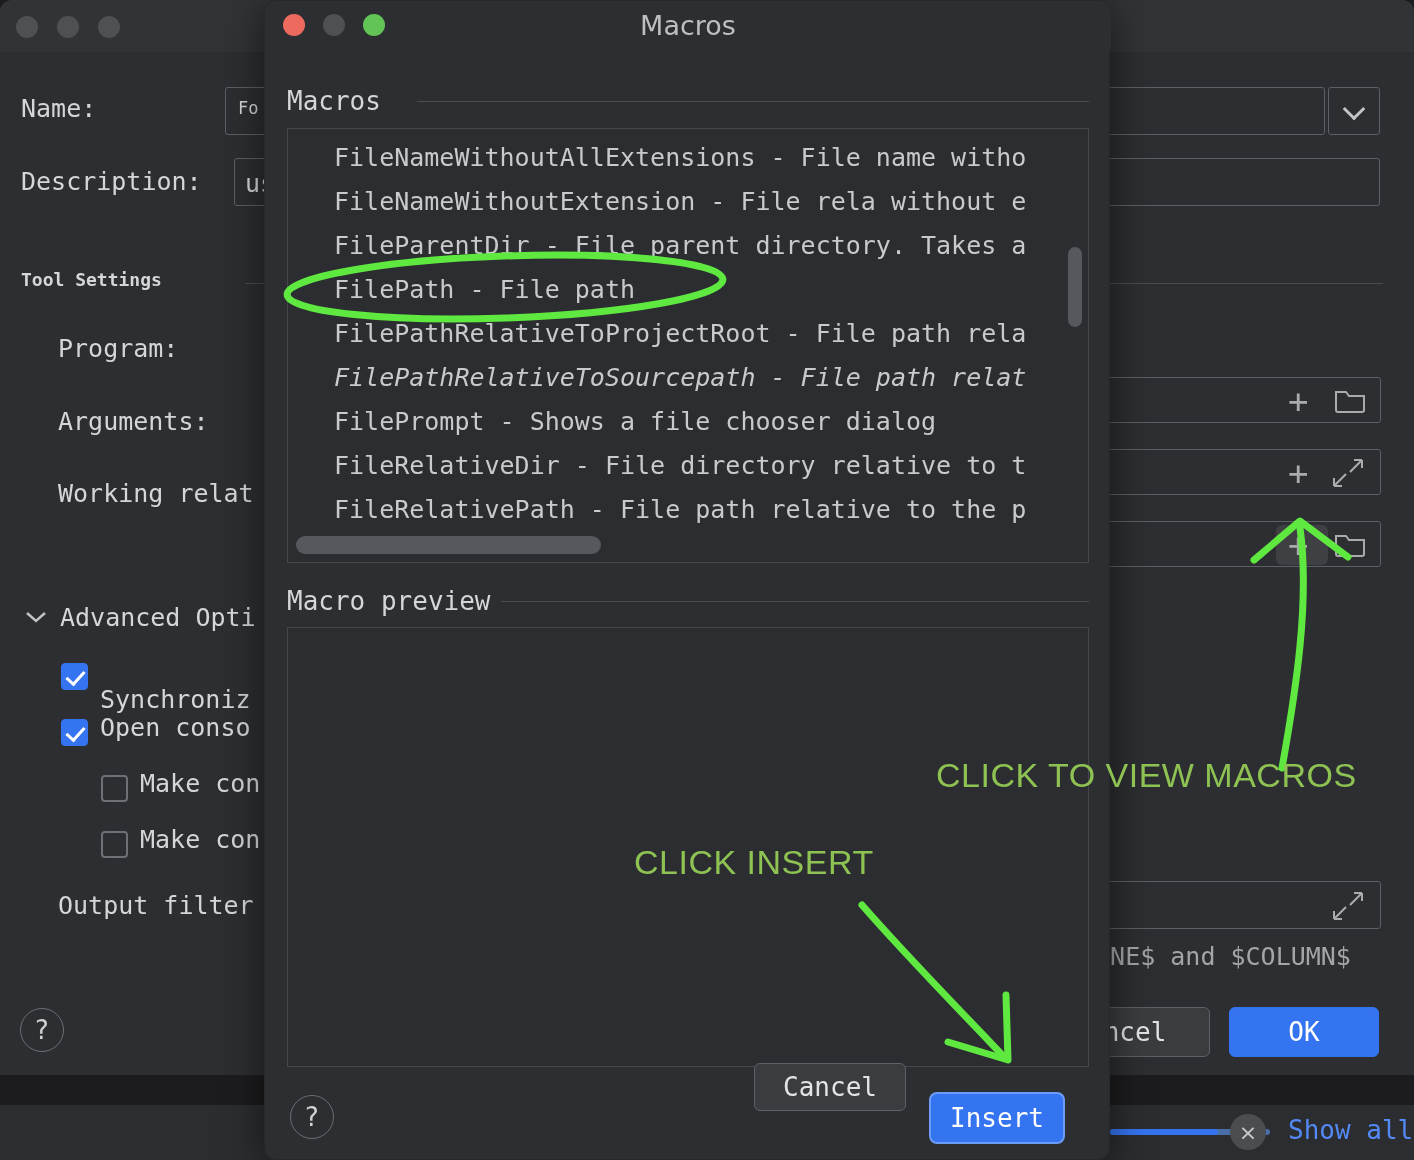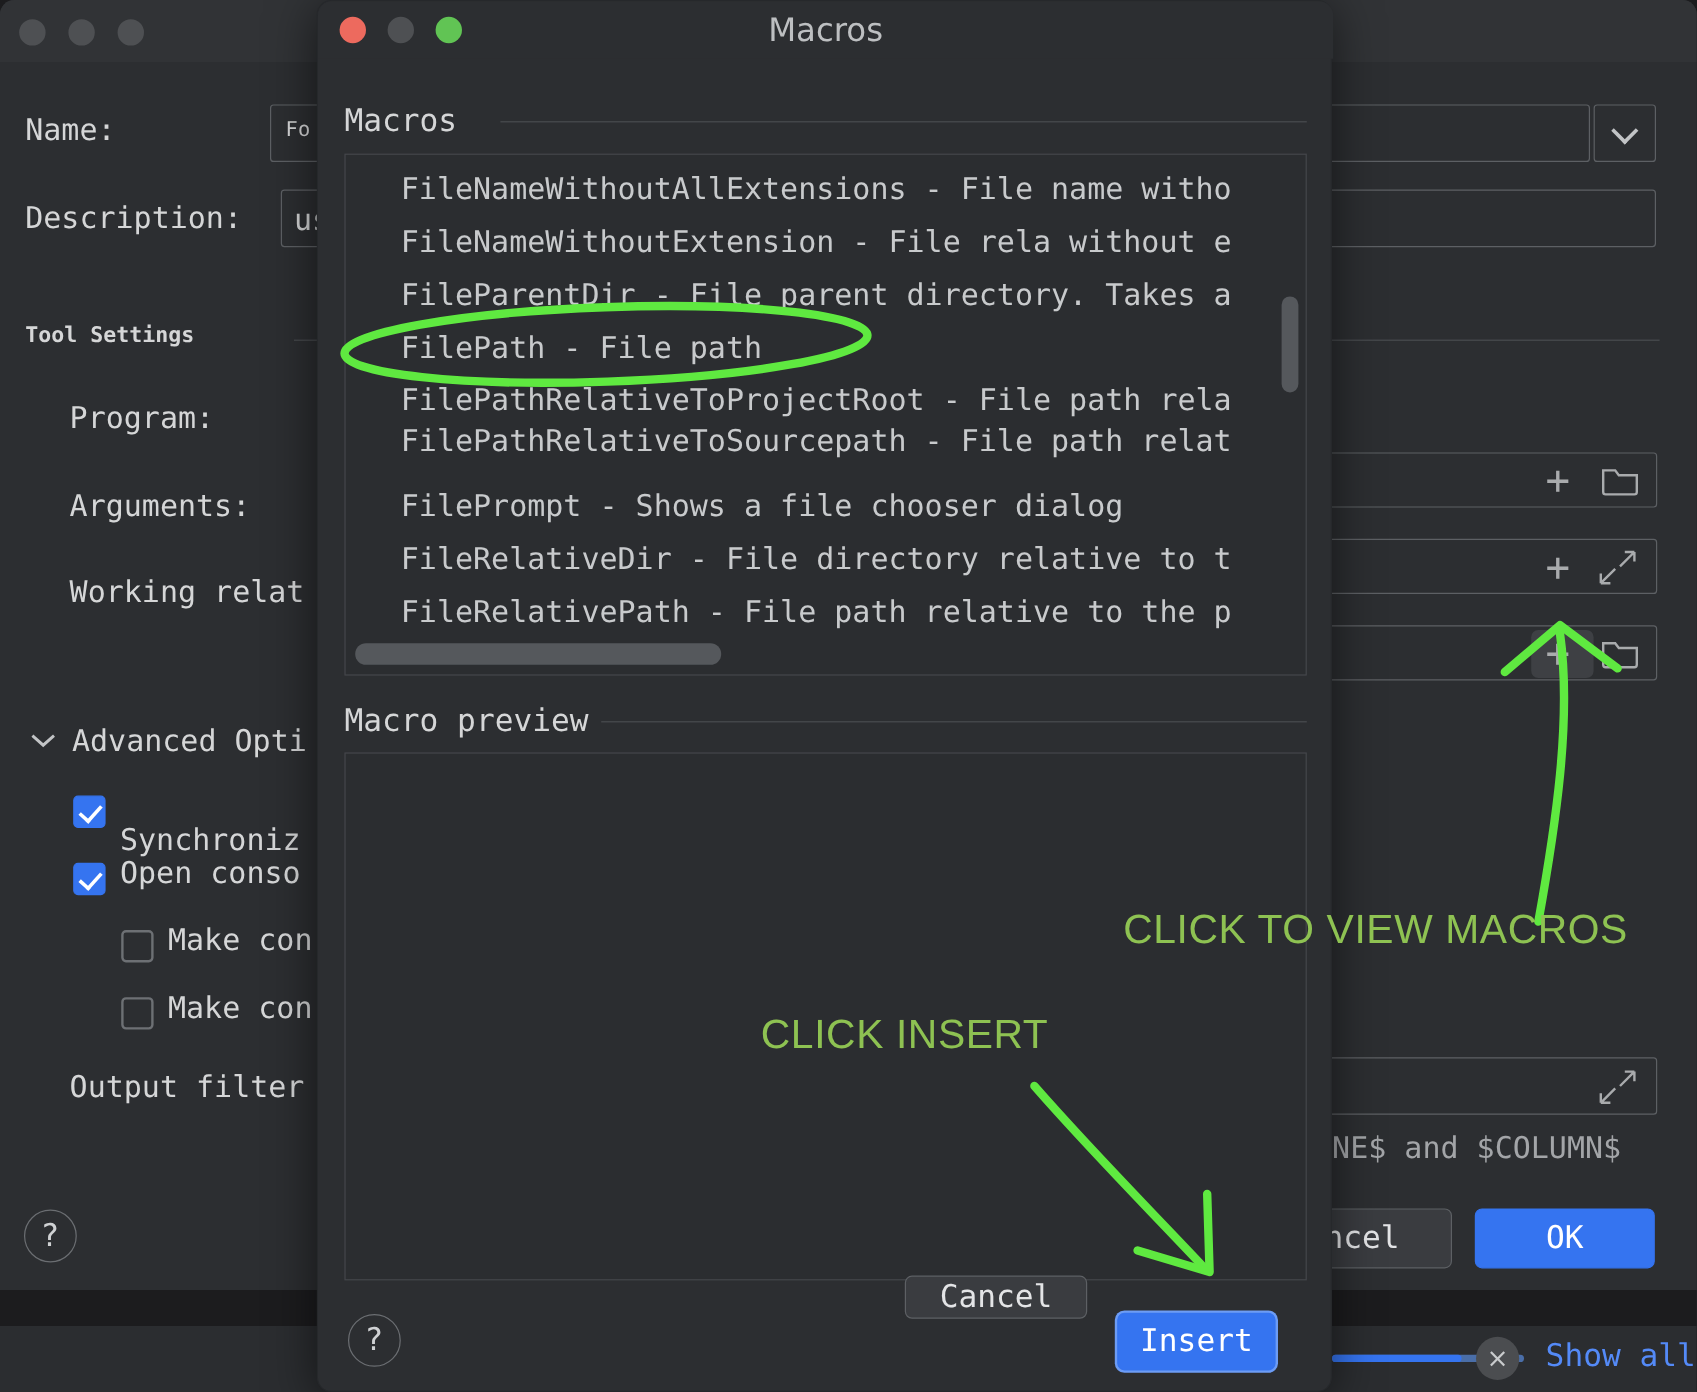--- a/index.html
+++ b/index.html
@@ -244,38 +244,38 @@
     <div class="group-label" style="left:22px; top:85px;">Macros</div>
     <div class="group-rule" style="left:152px; top:100px; width:672px;"></div>
 
     <div class="listbox" style="left:22px; top:127px; width:802px; height:435px;">
       <div id="macro-rows">
           <div class="listrow" style="top: 14px; padding-left: 46px;">FileNameWithoutAllExtensions - File name witho</div>
           <div class="listrow" style="top: 58px; padding-left: 46px;">FileNameWithoutExtension - File rela without e</div>
           <div class="listrow" style="top: 102px; padding-left: 46px;">FileParentDir - File parent directory. Takes a</div>
           <div class="listrow" style="top: 146px; padding-left: 46px;">FilePath - File path</div>
           <div class="listrow" style="top: 190px; padding-left: 46px;">FilePathRelativeToProjectRoot - File path rela</div>
-          <div class="listrow" style="top: 224px; padding-left: 46px;">FilePathRelativeToSourcepath - File path relat</div>
+          <div class="listrow" style="top: 234px; padding-left: 46px; font-style: italic;">FilePathRelativeToSourcepath - File path relat</div>
           <div class="listrow" style="top: 278px; padding-left: 46px;">FilePrompt - Shows a file chooser dialog</div>
           <div class="listrow" style="top: 322px; padding-left: 46px;">FileRelativeDir - File directory relative to t</div>
           <div class="listrow" style="top: 366px; padding-left: 46px;">FileRelativePath - File path relative to the p</div>
         </div>
       <div class="vscroll-thumb" style="right:6px; top:118px; height:80px;"></div>
       <div class="hscroll-thumb" style="left:8px; bottom:8px; width:305px;"></div>
     </div>
 
     <div class="group-label" style="left:22px; top:585px;">Macro preview</div>
     <div class="group-rule" style="left:236px; top:600px; width:588px;"></div>
 
     <div class="previewbox" style="left:22px; top:626px; width:802px; height:440px;">
       <div style="position:absolute; left:12px; top:10px; color:#c8cacc; font-size:25px;"></div>
     </div>
 
     <div class="help-circle" style="left:25px; top:1094px;">?</div>
-    <div class="btn btn-secondary" style="left:489px; top:1062px; width:152px; height:36px;">Cancel</div>
+    <div class="btn btn-secondary" style="left:489px; top:1062px; width:152px; height:48px;">Cancel</div>
     <div class="btn btn-primary focused" style="left:666px; top:1093px; width:132px; height:48px;">Insert</div>
   </div>
 
   <svg class="annot" viewBox="0 0 1414 1160">
 
     <ellipse cx="505" cy="287" rx="218" ry="31" fill="none" stroke="#5FE940" stroke-width="7" transform="rotate(-2 505 287)"></ellipse>
 
     <path d="M1282 768 C 1296 690, 1310 600, 1300 528" fill="none" stroke="#5FE940" stroke-width="7" stroke-linecap="round"></path>
     <path d="M1254 560 L1300 521 L1348 557" fill="none" stroke="#5FE940" stroke-width="7" stroke-linecap="round" stroke-linejoin="round"></path>
 

